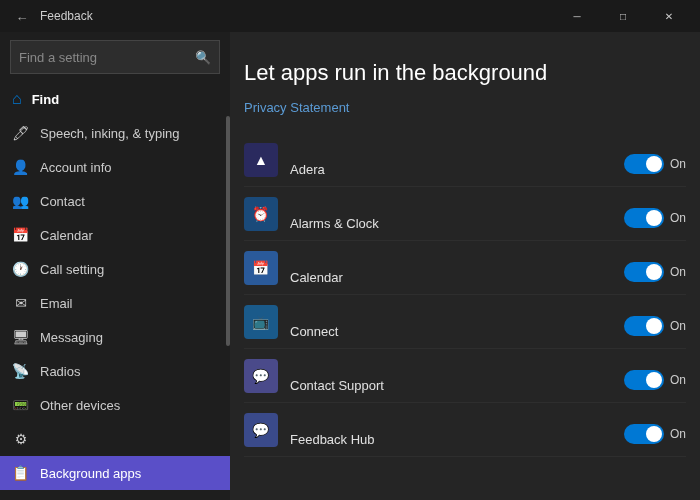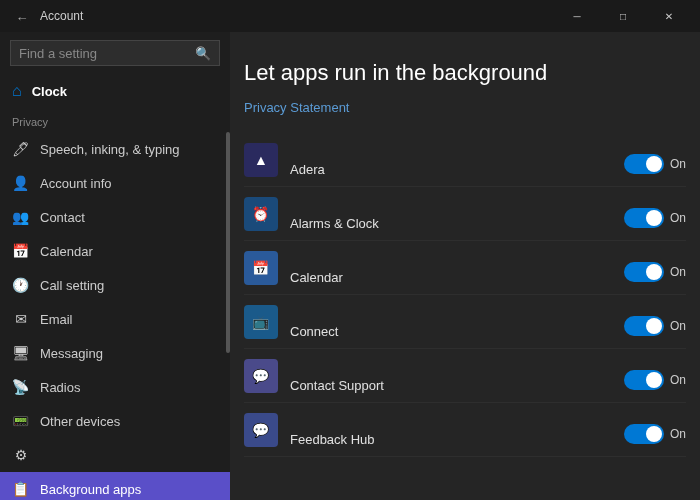--- a/index.html
+++ b/index.html
@@ -60,21 +60,21 @@
       flex-direction: column;
       flex-shrink: 0;
       overflow: hidden;
     }
     .search-box {
       margin: 8px 10px;
       display: flex;
       align-items: center;
       background: #2d2d2d;
       border: 1px solid #444;
-      height: 26px;
+      height: 34px;
       padding: 0 8px;
     }
     .search-box input {
       background: transparent;
       border: none;
       outline: none;
       color: #ccc;
       font-size: 13px;
       flex: 1;
     }
@@ -213,42 +213,41 @@
       font-size: 12px;
       color: #ccc;
       width: 16px;
     }
   </style>
 </head>
 <body>
 
 <div class="title-bar">
   <div class="title-bar-back">←</div>
-  <div class="title-bar-title">Account</div>
+  <div class="title-bar-title">Feedback</div>
   <div class="title-bar-controls">
     <div class="title-bar-btn">─</div>
     <div class="title-bar-btn">□</div>
     <div class="title-bar-btn close">✕</div>
   </div>
 </div>
 
 <div class="main-layout">
 
   <div class="sidebar">
     <div class="search-box">
       <input type="text" placeholder="Find a setting" style="">
       <span class="search-icon-svg">🔍</span>
     </div>
 
     <div class="home-item">
       <span class="home-icon">⌂</span>
-      <span class="home-label">Clock</span>
+      <span class="home-label">Find</span>
     </div>
 
-    <div class="section-label">Privacy</div>
 
     <div class="sidebar-scroll">
       <div class="scroll-indicator"></div>
       <div class="nav-item">
         <span class="nav-icon">🖊</span>
         <span class="nav-label">Speech, inking, &amp; typing</span>
       </div>
       <div class="nav-item">
         <span class="nav-icon">👤</span>
         <span class="nav-label">Account info</span>

